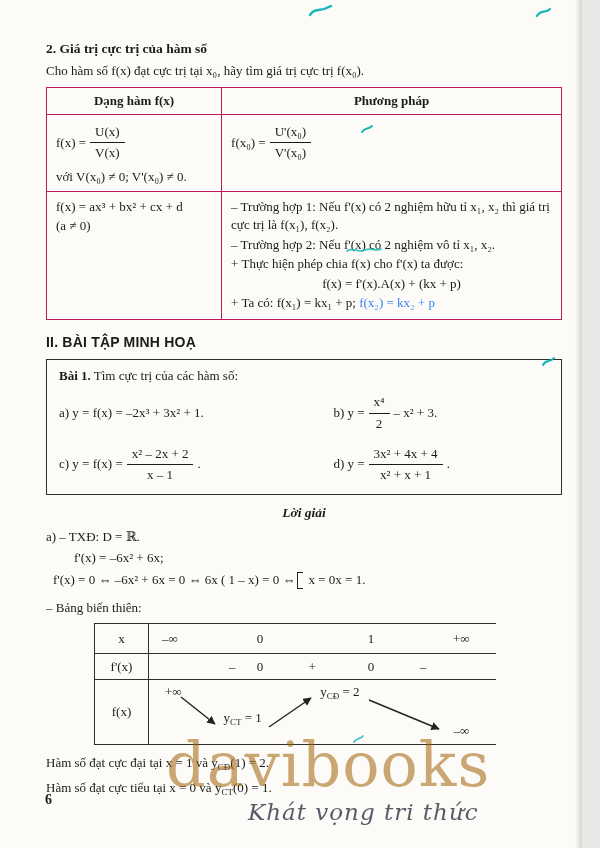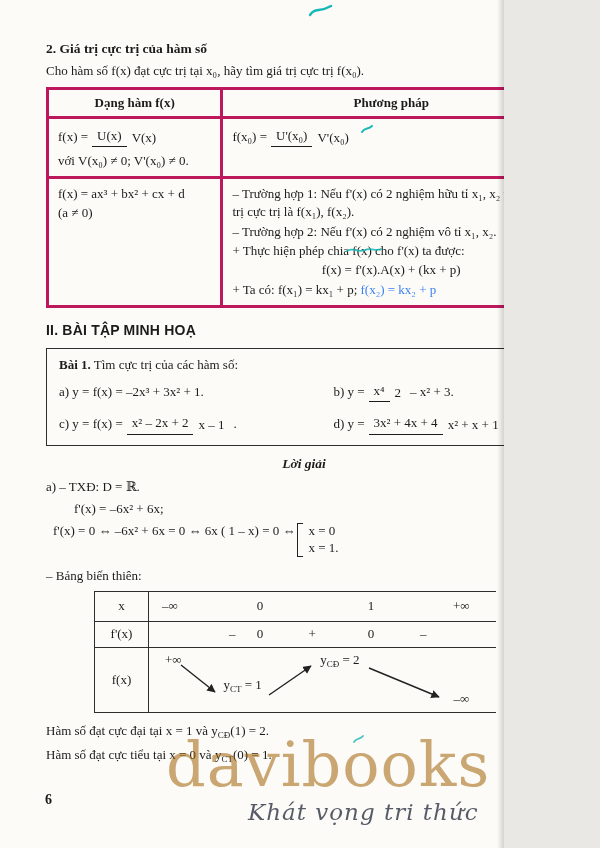--- a/index.html
+++ b/index.html
@@ -1,50 +1,50 @@
 <!DOCTYPE html>
 <html><head>
 <meta charset="utf-8">
 <style>
   *{box-sizing:border-box;margin:0;padding:0}
   html,body{width:600px;height:848px}
   body{background:#e9e8e4;font-family:"Liberation Serif","DejaVu Serif",serif}
-  .page{position:relative;width:504px;height:848px;background:#fcfbf7;color:#1b1b1b;
+  .page{position:relative;width:582px;height:848px;background:#fcfbf7;color:#1b1b1b;
         font-size:13px;line-height:1.4;overflow:hidden}
   .edge-shadow{position:absolute;right:0;top:0;width:7px;height:100%;
         background:linear-gradient(to left,rgba(0,0,0,.16),rgba(0,0,0,0));pointer-events:none}
   .content{position:absolute;left:46px;top:40px;width:516px}
 
   .h2{font-weight:bold;font-size:13.5px;margin-bottom:3px}
   .intro{margin-bottom:7px}
 
   table.mtable{width:100%;border-collapse:collapse}
-  .mtable th,.mtable td{border:3px solid #be185d;padding:5px 9px;vertical-align:top;font-size:13px}
+  .mtable th,.mtable td{border:1px solid #be185d;padding:5px 9px;vertical-align:top;font-size:13px}
   .mtable th{text-align:center;font-weight:bold;padding:4px}
   .mtable th:first-child{width:34%}
   .fline{display:flex;align-items:center;gap:2px;margin:3px 0}
-  .frac{display:inline-flex;flex-direction:row;align-items:center;margin:0 2px}
+  .frac{display:inline-flex;flex-direction:column;align-items:center;margin:0 2px}
   .frac .num{display:block;padding:0 5px 1px;border-bottom:1px solid #1b1b1b;text-align:center;white-space:nowrap}
   .frac .den{display:block;padding:1px 5px 0;text-align:center;white-space:nowrap}
   .note{margin-top:5px}
   .mline{margin:1px 0;line-height:1.42}
   .mcenter{text-align:center}
   .teal{color:#3b82f6}
 
   .hII{font-family:"Liberation Sans","DejaVu Sans",sans-serif;font-weight:bold;font-size:14px;
        margin:13px 0 7px;letter-spacing:.2px}
   .exbox{border:1.2px solid #2e2e2e;padding:7px 12px 10px}
   .exgrid{display:grid;grid-template-columns:56% 44%;row-gap:12px;margin-top:8px;align-items:center}
   .exitem{display:flex;align-items:center;gap:2px;white-space:nowrap}
 
   .loigiai{text-align:center;font-weight:bold;font-style:italic;margin:9px 0 5px;font-size:13.5px}
   .sline{margin:3px 0}
   .ind1{margin-left:28px}
   .ind2{margin-left:7px;display:flex;align-items:flex-start;gap:0;margin-top:4px}
-  .cases{display:inline-flex;flex-direction:column;position:relative;padding:1px 0 1px 13px;line-height:1.3}
+  .cases{display:inline-flex;flex-direction:row;position:relative;padding:1px 0 1px 13px;line-height:1.3}
   .cases::before{content:"";position:absolute;left:2px;top:1px;bottom:1px;width:5px;
        border:1.5px solid #222;border-right:none}
   .bbtlabel{margin:9px 0 6px}
 
   .bbt{margin-left:48px;width:402px;border:1.2px solid #2e2e2e;border-right:none;background:transparent}
   .bbt-row{display:flex;border-bottom:1.2px solid #2e2e2e}
   .bbt-row:last-child{border-bottom:none}
   .bbt-lab{width:54px;border-right:1.2px solid #2e2e2e;display:flex;align-items:center;justify-content:center}
   .bbt-vals{position:relative;flex:1}
   .r1{height:30px}.r2{height:26px}.r3{height:64px}

